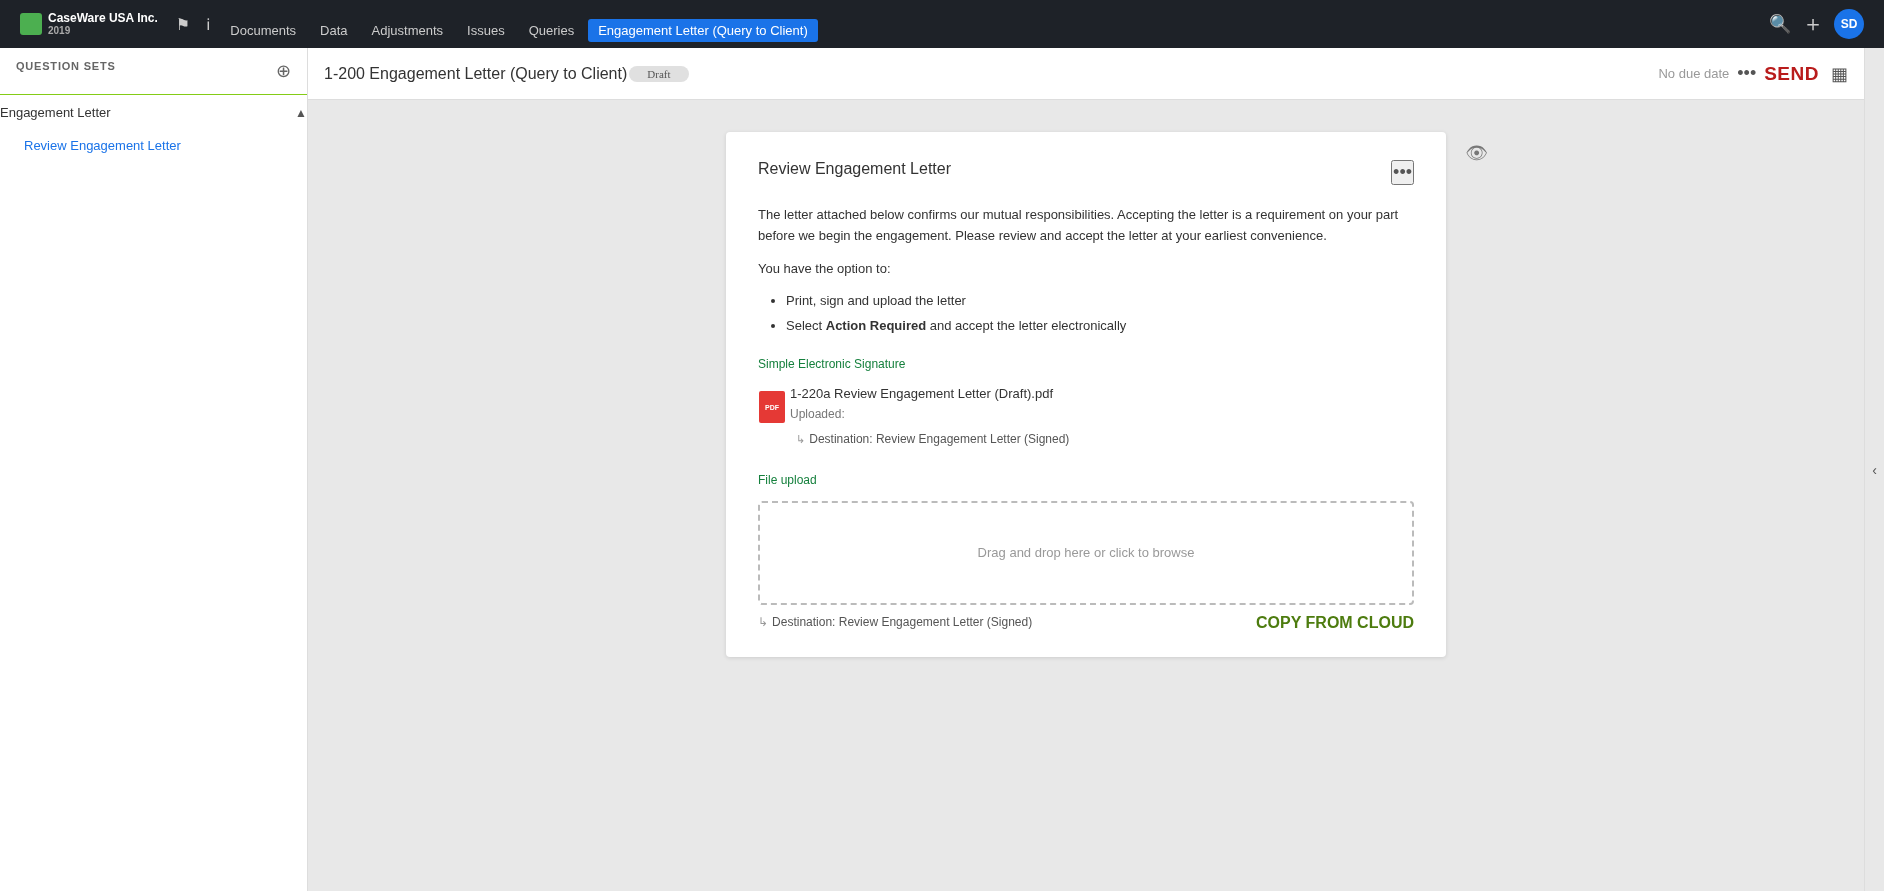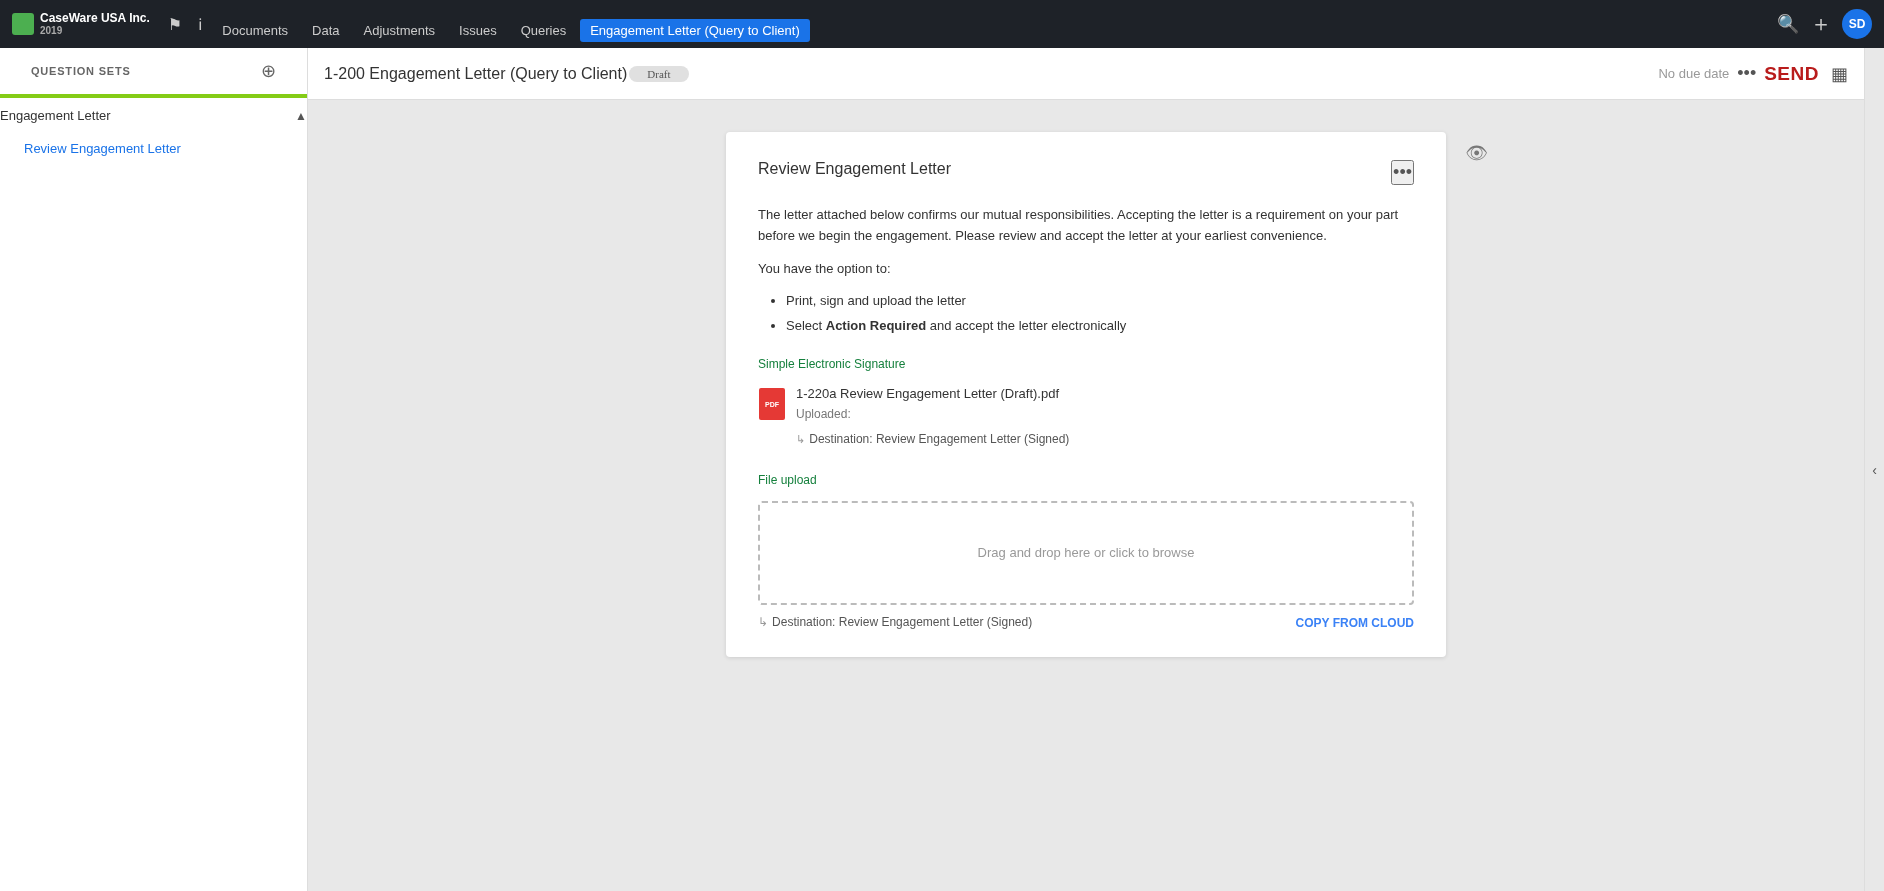--- a/index.html
+++ b/index.html
@@ -2,21 +2,21 @@
 <html><head>
   <meta charset="utf-8">
   <style>
     * { box-sizing: border-box; margin: 0; padding: 0; }
     body { font-family: 'Segoe UI', Arial, sans-serif; font-size: 14px; background: #e8e8e8; }
 
     
     .topnav {
       display: flex; align-items: center;
       background: #1e2228; color: #fff;
-      height: 48px; padding: 0 12px; gap: 4px;
+      height: 48px; padding: 0 20px; gap: 4px;
     }
     .topnav-logo {
       display: flex; align-items: center; gap: 6px;
       font-size: 12px; font-weight: bold; color: #fff;
       margin-right: 8px;
     }
     .topnav-logo-box {
       width: 22px; height: 22px; background: #4CAF50; border-radius: 3px;
     }
     .topnav-logo-text { line-height: 1.1; }
@@ -45,22 +45,22 @@
     
     .layout { display: flex; height: calc(100vh - 48px); }
 
     
     .sidebar {
       width: 308px; background: #fff; border-right: 1px solid #ddd;
       display: flex; flex-direction: column;
       flex-shrink: 0;
     }
     .sidebar-header {
-      display: flex; align-items: center; justify-content: space-between;
-      padding: 12px 31px; border-bottom: 4px solid #84cc16;
+      display: flex; justify-content: space-between;
+      padding: 12px 16px; border-bottom: 1px solid #84cc16;
     }
     .sidebar-header-title {
       font-size: 11px; font-weight: 600; color: #666; letter-spacing: 0.8px; text-transform: uppercase;
     }
     .sidebar-add-btn {
       background: none; border: none; color: #666; cursor: pointer; font-size: 18px;
     }
     .sidebar-section-label {
       display: flex; align-items: center; justify-content: space-between;
       padding: 10px 0; font-size: 13px; font-weight: 500; color: #333; cursor: pointer;
@@ -117,21 +117,21 @@
     .card-body li { margin-bottom: 4px; }
     .card-body strong { font-weight: 700; }
 
     
     .section-label {
       font-size: 12px; color: #15803d; margin-bottom: 10px; margin-top: 18px;
     }
 
     
     .pdf-item {
-      display: flex; align-items: center; gap: 10px; margin-bottom: 6px;
+      display: flex; align-items: flex-end; gap: 4px; margin-bottom: 6px;
     }
     .pdf-icon {
       width: 28px; height: 34px; flex-shrink: 0; position: relative;
       display: flex; align-items: center; justify-content: center;
     }
     .pdf-icon-shape {
       width: 26px; height: 32px; background: #e53935;
       border-radius: 2px; position: relative;
       display: flex; align-items: center; justify-content: center;
     }
@@ -156,21 +156,21 @@
     .file-upload-text { color: #999; font-size: 13px; }
     .file-upload-dest {
       display: flex; align-items: center; justify-content: space-between;
       margin-top: 8px; font-size: 12px;
     }
     .file-upload-dest-left {
       display: flex; align-items: center; gap: 4px; color: #555;
     }
     .file-upload-dest-arrow { color: #999; }
     .copy-from-cloud {
-      color: #3b82f6; font-size: 12px; font-weight: 600; cursor: pointer;
+      color: #4d7c0f; font-size: 16px; font-weight: 600; cursor: pointer;
       border: none; background: none;
     }
     .eye-btn {
       color: #777; font-size: 18px; cursor: pointer; background: none; border: none;
     }
 
     
     .chevron { font-size: 12px; color: #555; }
 
     

